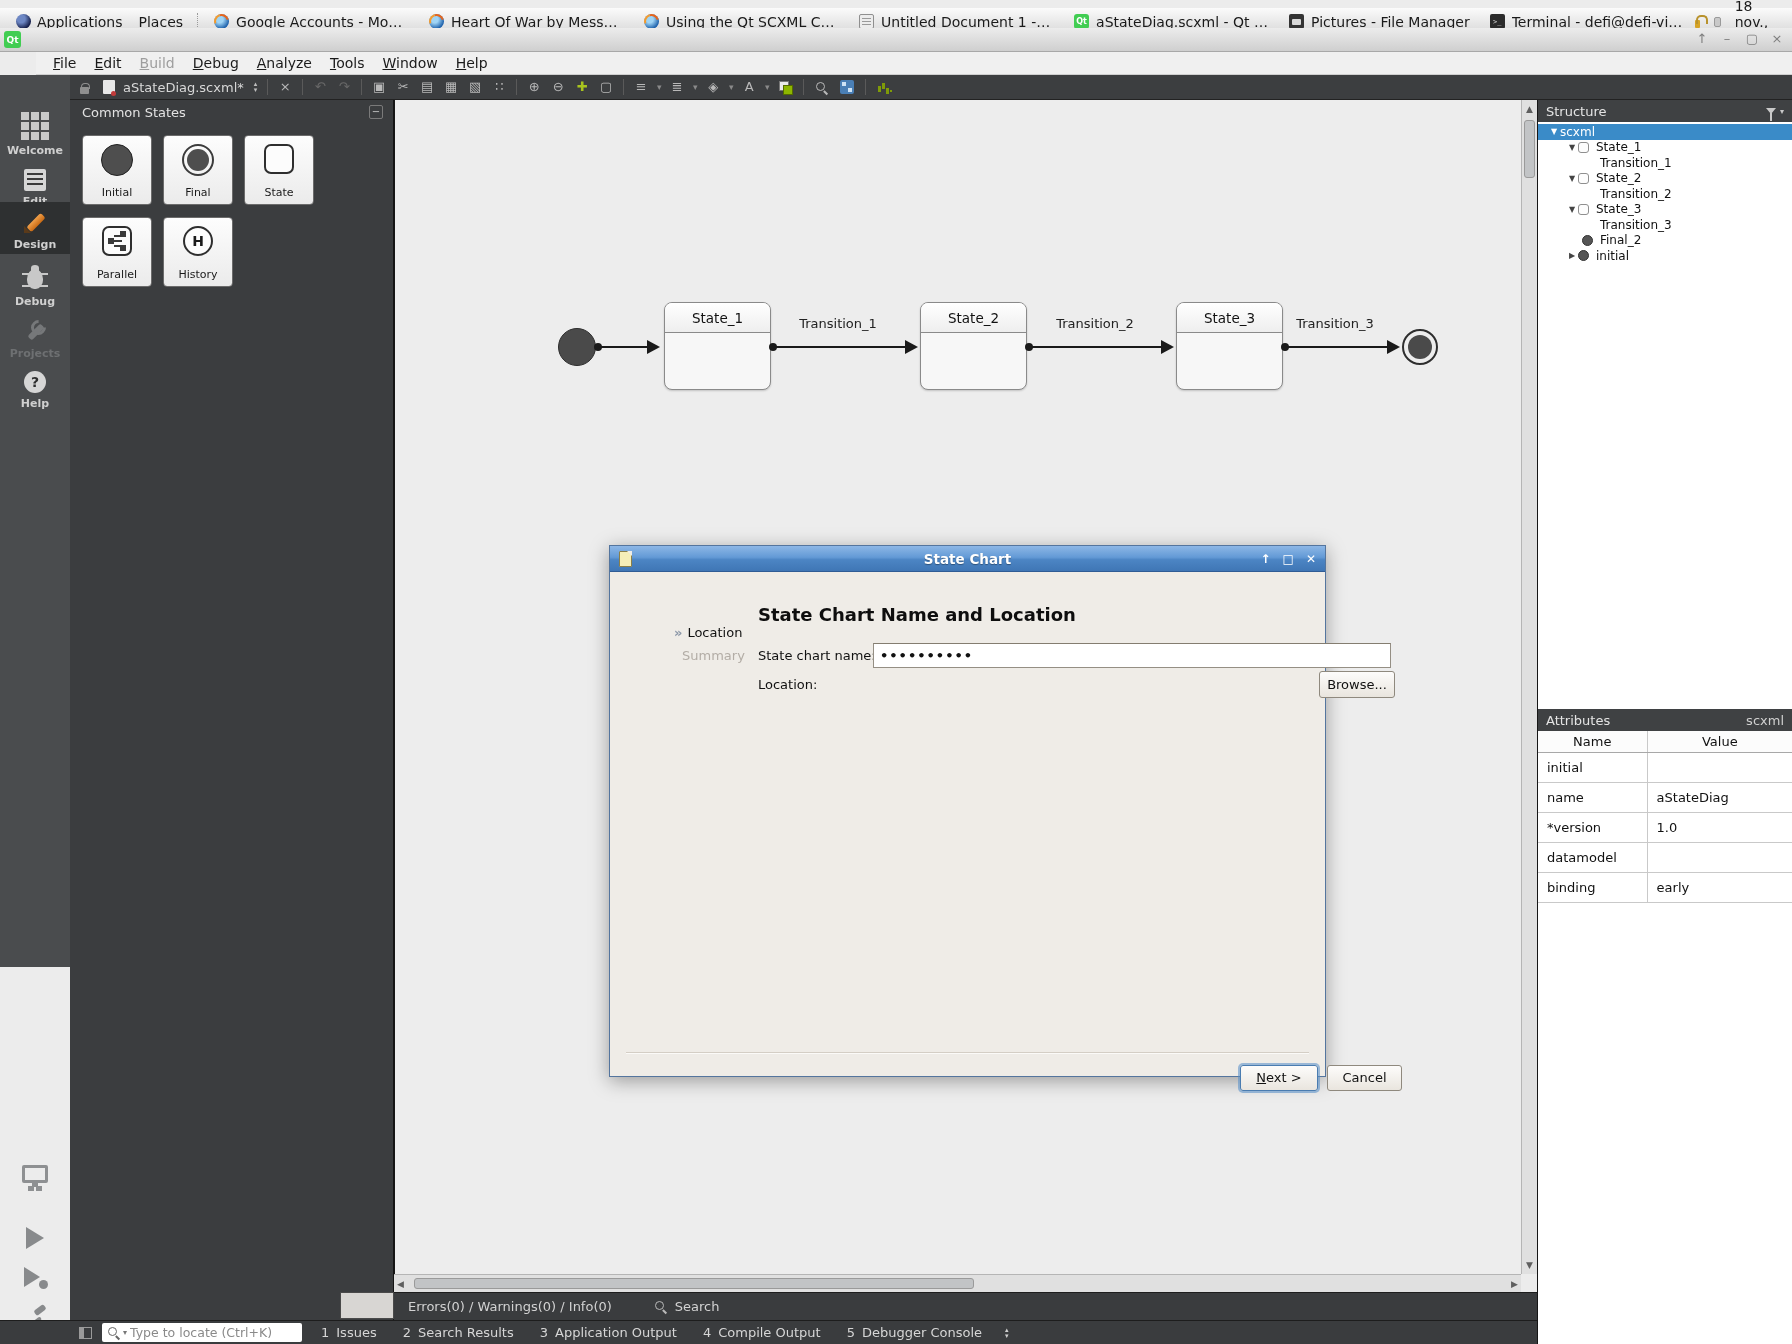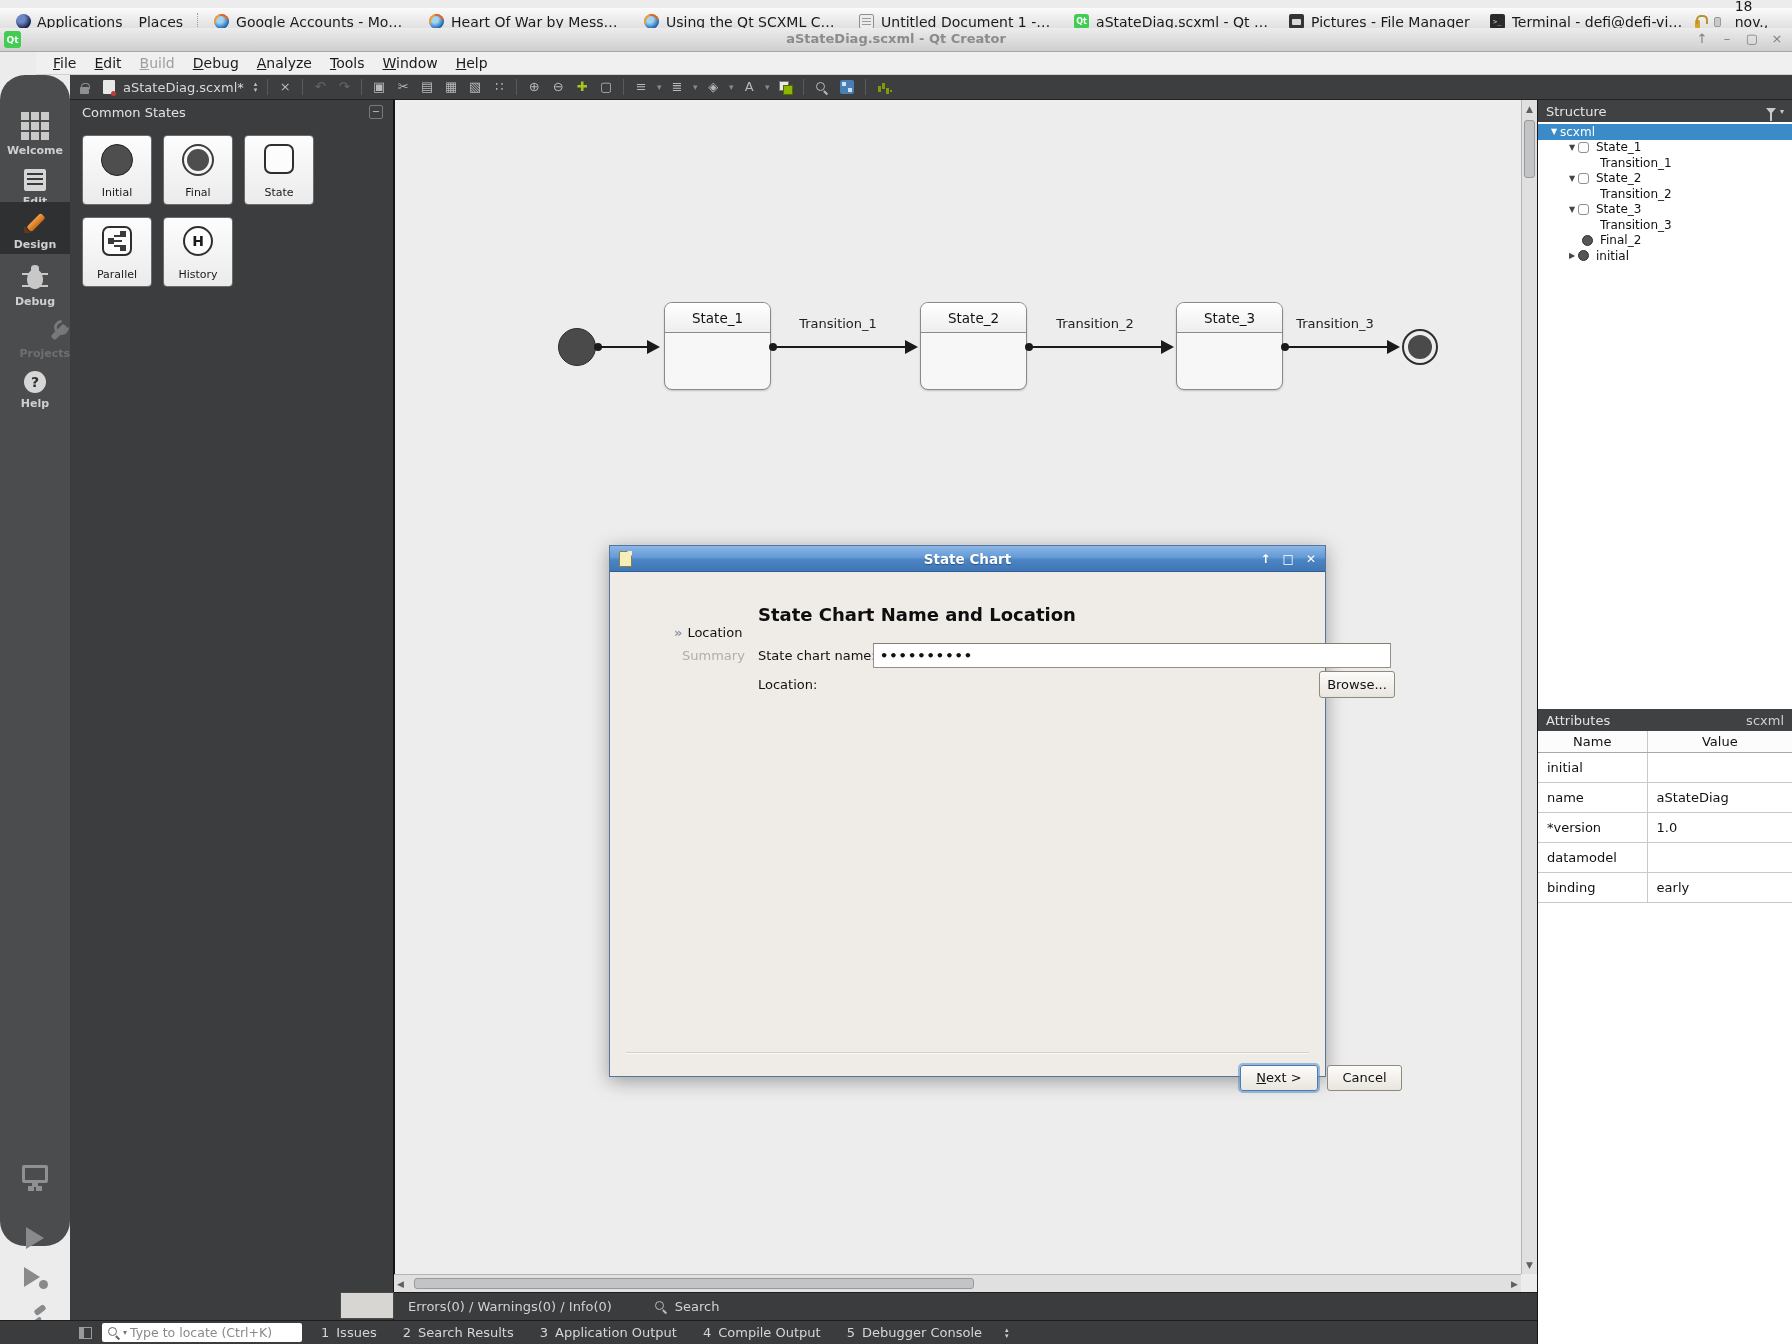--- a/index.html
+++ b/index.html
@@ -60,21 +60,21 @@
   .tb-swatch{width:13px;height:13px;position:relative;margin:0 5px;}
   .tb-swatch::before{content:'';position:absolute;left:0;top:0;width:8px;height:8px;background:#e9e9e9;border:1px solid #777;}
   .tb-swatch::after{content:'';position:absolute;left:4px;top:4px;width:8px;height:8px;background:#8db600;border:1px solid #556b00;}
   .tb-table{width:14px;height:14px;background:#4a7fb5;border-radius:2px;position:relative;margin:0 5px;}
   .tb-table::after{content:'';position:absolute;left:2px;top:2px;width:4px;height:4px;background:#cfe3f5;box-shadow:6px 6px 0 #cfe3f5;}
   .tb-stats{width:15px;height:14px;position:relative;margin:0 5px;}
   .tb-stats::before{content:'';position:absolute;left:1px;bottom:2px;width:3px;height:6px;background:#7f9b08;box-shadow:4px -3px 0 #7f9b08,8px 2px 0 #7f9b08;}
   .tb-stats::after{content:'';position:absolute;right:0;bottom:2px;width:2px;height:2px;background:#7f9b08;}
 
   
-  .mode-sidebar{left:0;top:75px;width:70px;height:1171px;background:#4a4c4e;border-radius:25px;}
+  .mode-sidebar{left:0;top:75px;width:70px;height:892px;background:#4a4c4e;}
   .mode-item{position:absolute;left:0;width:70px;display:flex;flex-direction:column;align-items:center;gap:4px;padding-top:4px;}
   .mode-item.sel{background:#2e3031;}
   .mode-label{font-size:11px;font-weight:bold;color:#cfcfcf;}
   .mode-item.dis .mode-label{color:#6e7072;}
   .mi-welcome{width:8px;height:8px;background:#c9c9c9;box-shadow:10px 0 0 #c9c9c9,20px 0 0 #c9c9c9,0 10px 0 #c9c9c9,10px 10px 0 #c9c9c9,20px 10px 0 #c9c9c9,0 20px 0 #c9c9c9,10px 20px 0 #c9c9c9,20px 20px 0 #c9c9c9;margin:0 20px 20px 0;}
   .mi-edit{width:22px;height:22px;background:#d6d6d6;border-radius:2px;position:relative;}
   .mi-edit::after{content:'';position:absolute;left:3px;right:3px;top:4px;height:14px;background:repeating-linear-gradient(#3a3a3a 0 2px,transparent 2px 5px);}
   .mi-design{width:24px;height:24px;position:relative;}
   .mi-design::before{content:'';position:absolute;left:3px;top:9px;width:20px;height:7px;background:linear-gradient(#f0a04a,#c96a14);border-radius:2px;transform:rotate(-45deg);}
   .mi-design::after{content:'';position:absolute;left:1px;bottom:1px;border-left:7px solid #5a3a1a;border-top:7px solid transparent;}
@@ -224,21 +224,20 @@
     </div>
     <div style="margin-left:auto;display:flex;align-items:center;gap:14px;padding-right:6px;">
       <span class="ic-lock-gold"></span>
       <span class="ic-ibus"></span>
       <span class="clock">18 nov., 12:27</span>
     </div>
   </div>
 
   <div class="abs titlebar">
     <span class="qt-logo">Qt</span>
-    <div class="win-title">aStateDiag.scxml - Qt Creator</div>
     <div class="win-ctrls">
       <span>↑</span>
       <span>–</span>
       <span>▢</span>
       <span>×</span>
     </div>
   </div>
 
   <div class="abs menubar">
     <span class="menu-item"><u>F</u>ile</span>
@@ -303,21 +302,21 @@
       <span class="mode-label">Edit</span>
     </div>
     <div class="mode-item sel" style="top:127px;height:52px;padding-top:8px;">
       <span class="mi-design"></span>
       <span class="mode-label">Design</span>
     </div>
     <div class="mode-item" style="top:188px;height:48px;">
       <span class="mi-debug"></span>
       <span class="mode-label">Debug</span>
     </div>
-    <div class="mode-item dis" style="top:240px;height:48px;align-items:flex-end;">
+    <div class="mode-item dis" style="top:240px;height:48px;">
       <span class="mi-projects"></span>
       <span class="mode-label">Projects</span>
     </div>
     <div class="mode-item" style="top:292px;height:48px;">
       <span class="mi-help">?</span>
       <span class="mode-label">Help</span>
     </div>
     <div class="side-bottom-icon" style="top:1090px;">
         <span class="sb-monitor"></span>
       </div>

